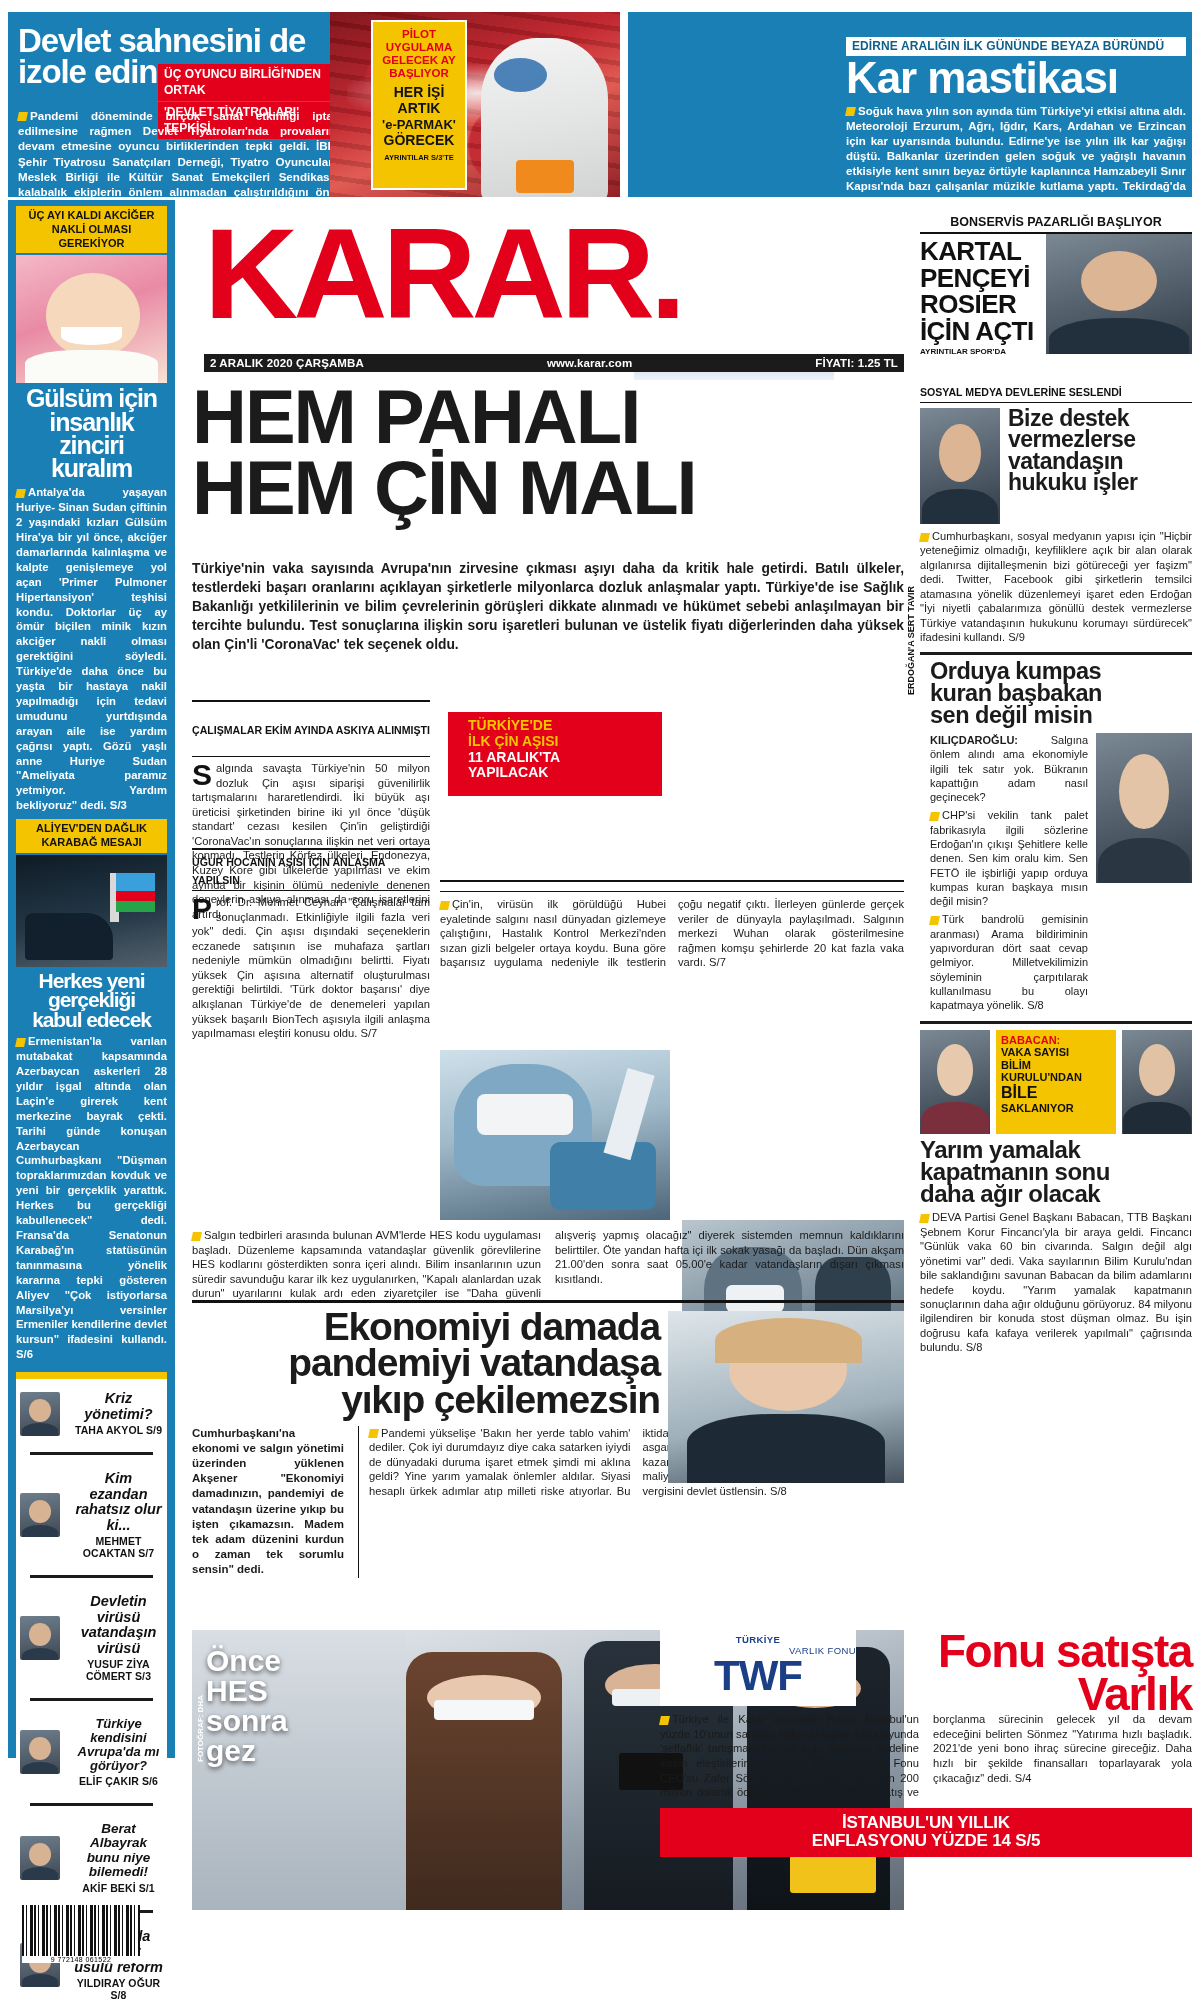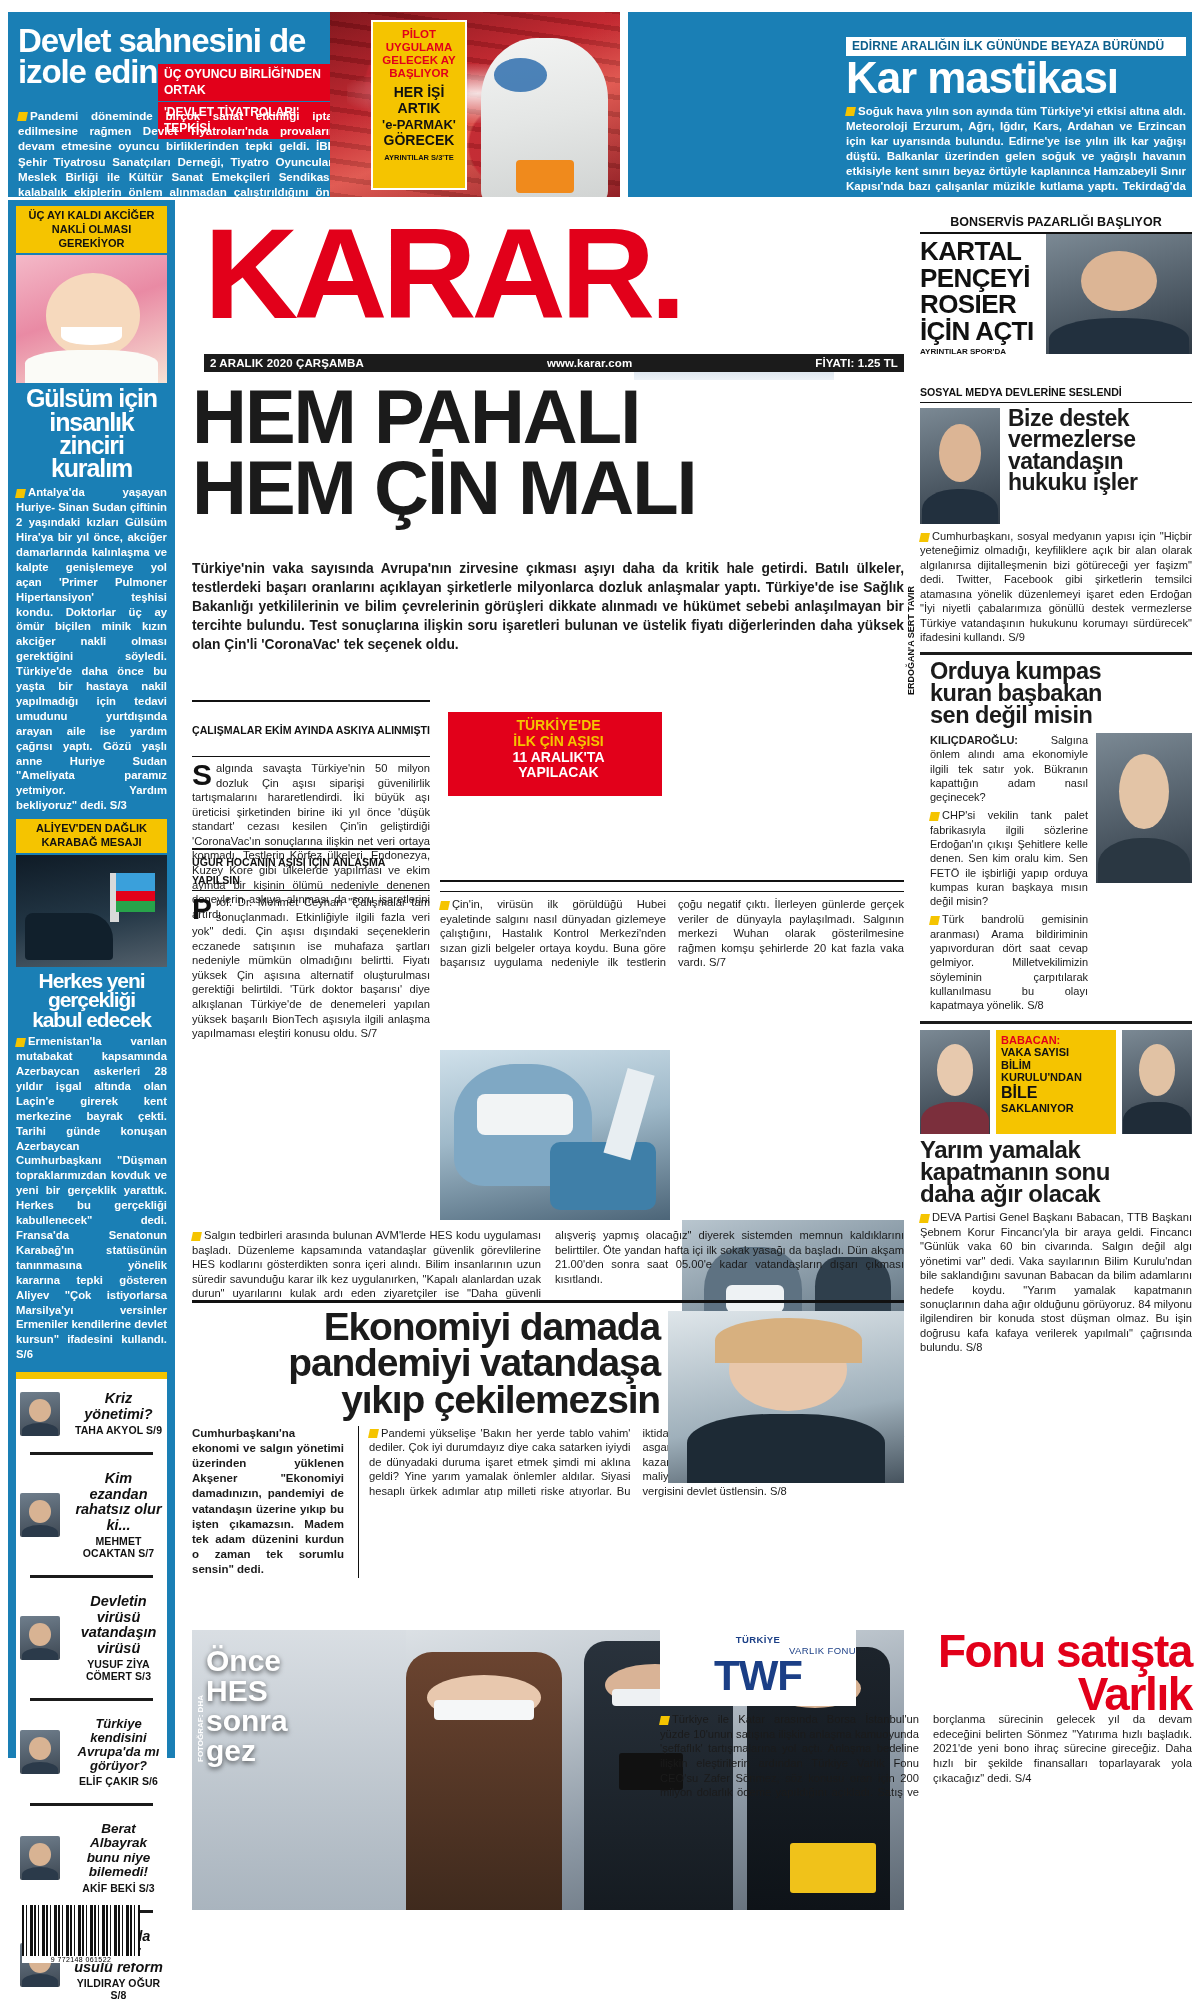--- a/index.html
+++ b/index.html
@@ -302,21 +302,21 @@
         </div>
       </div>
       <div class="divider" style="margin:4px 14px;"></div>
       <div class="col-item">
         <div class="col-face"></div>
         <div class="col-txt">
           <div class="col-title" style="font-size:13.5px;">
             <div>Berat Albayrak</div>
             <div>bunu niye bilemedi!</div>
           </div>
-          <div class="col-by">AKİF BEKİ S/3</div>
+          <div class="col-by">AKİF BEKİ S/1</div>
         </div>
       </div>
       <div class="divider" style="margin:4px 14px;"></div>
       <div class="col-item">
         <div class="col-face"></div>
         <div class="col-txt">
           <div class="col-title">
             <div>Boğaz'da Körfez</div>
             <div>usulü reform</div>
           </div>
@@ -401,21 +401,21 @@
   </div>
 
   <div class="abs photo" id="vaccine-photo">
     <div style="position:absolute; inset:0; background:linear-gradient(170deg,#cfe0ea 0%, #9fb9c9 45%, #4c6578 100%);"></div>
     <div style="position:absolute; left:6%; top:8%; width:60%; height:72%; background:#7fa8c4; border-radius:44% 44% 22% 22%;"></div>
     <div style="position:absolute; left:16%; top:26%; width:42%; height:24%; background:#f2f4f5; border-radius:8px;"></div>
     <div style="position:absolute; right:6%; bottom:6%; width:46%; height:40%; background:#3f7fa8; border-radius:10px;"></div>
     <div style="position:absolute; right:12%; top:12%; width:12%; height:52%; background:#e8eef2; transform:rotate(16deg);"></div>
   </div>
   <div class="abs" id="china-flag-tag">
-    <div style="padding:6px 20px; text-align:center;margin-left:7px;">
+    <div style="padding:6px 20px; text-align:left;">
       <div style="color:#f5c400; font-weight:bold; font-size:14px; line-height:1.13;">TÜRKİYE'DE</div>
       <div style="color:#f5c400; font-weight:bold; font-size:14px; line-height:1.13;">İLK ÇİN AŞISI</div>
       <div style="color:#fff; font-weight:bold; font-size:14px; line-height:1.13;">11 ARALIK'TA</div>
       <div style="color:#fff; font-weight:bold; font-size:14px; line-height:1.13;">YAPILACAK</div>
     </div>
   </div>
 
   <div class="abs photo" id="kovid-photo">
     <div style="position:absolute; inset:0; background:linear-gradient(160deg,#b9c6cf 0%, #7d8f9c 50%, #3b4a56 100%);"></div>
     <div style="position:absolute; left:10%; top:16%; width:44%; height:62%; background:#5e7282; border-radius:40% 40% 18% 18%;"></div>
@@ -572,15 +572,19 @@
         <div style="text-align:center; font-size:42px; font-weight:bold; color:#1b3f86; line-height:.96; letter-spacing:-1px;">TWF</div>
       </div>
       <div style="position:absolute; right:0; top:0; width:336px;">
         <div style="color:#e2001a; font-weight:bold; font-size:46px; line-height:.94; letter-spacing:-1.4px; text-align:right; text-shadow:1px 1px 0 #fff, -1px -1px 0 #fff;">Fonu satışta</div>
         <div style="color:#e2001a; font-weight:bold; font-size:46px; line-height:.94; letter-spacing:-1.4px; text-align:right; text-shadow:1px 1px 0 #fff, -1px -1px 0 #fff;">Varlık</div>
       </div>
     </div>
     <div class="body-dark" style="font-size:11.2px; line-height:1.31; margin-top:6px; column-count:2; column-gap:14px;">
       <span class="sq sq-dark"></span><span>Türkiye ile Katar arasında Borsa İstanbul'un yüzde 10'unun satışına ilişkin anlaşma kamuoyunda 'şeffaflık' tartışmalarına yol açtı. Anlaşma bedeline ilişkin eleştirilerin ardından Türkiye Varlık Fonu CEO'su Zafer Sönmez, söz konusu oran için 200 milyon dolarlık ödeme yapıldığını açıkladı. Satış ve borçlanma sürecinin gelecek yıl da devam edeceğini belirten Sönmez "Yatırıma hızlı başladık. 2021'de yeni bono ihraç sürecine gireceğiz. Daha hızlı bir şekilde finansalları toparlayarak yola çıkacağız" dedi. S/4</span>
     </div>
+    <div style="margin-top:8px; background:#e2001a; padding:6px 8px; text-align:center;">
+      <div style="color:#fff; font-weight:bold; font-size:17px; line-height:1.08; letter-spacing:-.2px;">İSTANBUL'UN YILLIK</div>
+      <div style="color:#fff; font-weight:bold; font-size:17px; line-height:1.08; letter-spacing:-.2px;">ENFLASYONU YÜZDE 14 S/5</div>
+    </div>
   </div>
 
 </div>
 
 </body></html>

